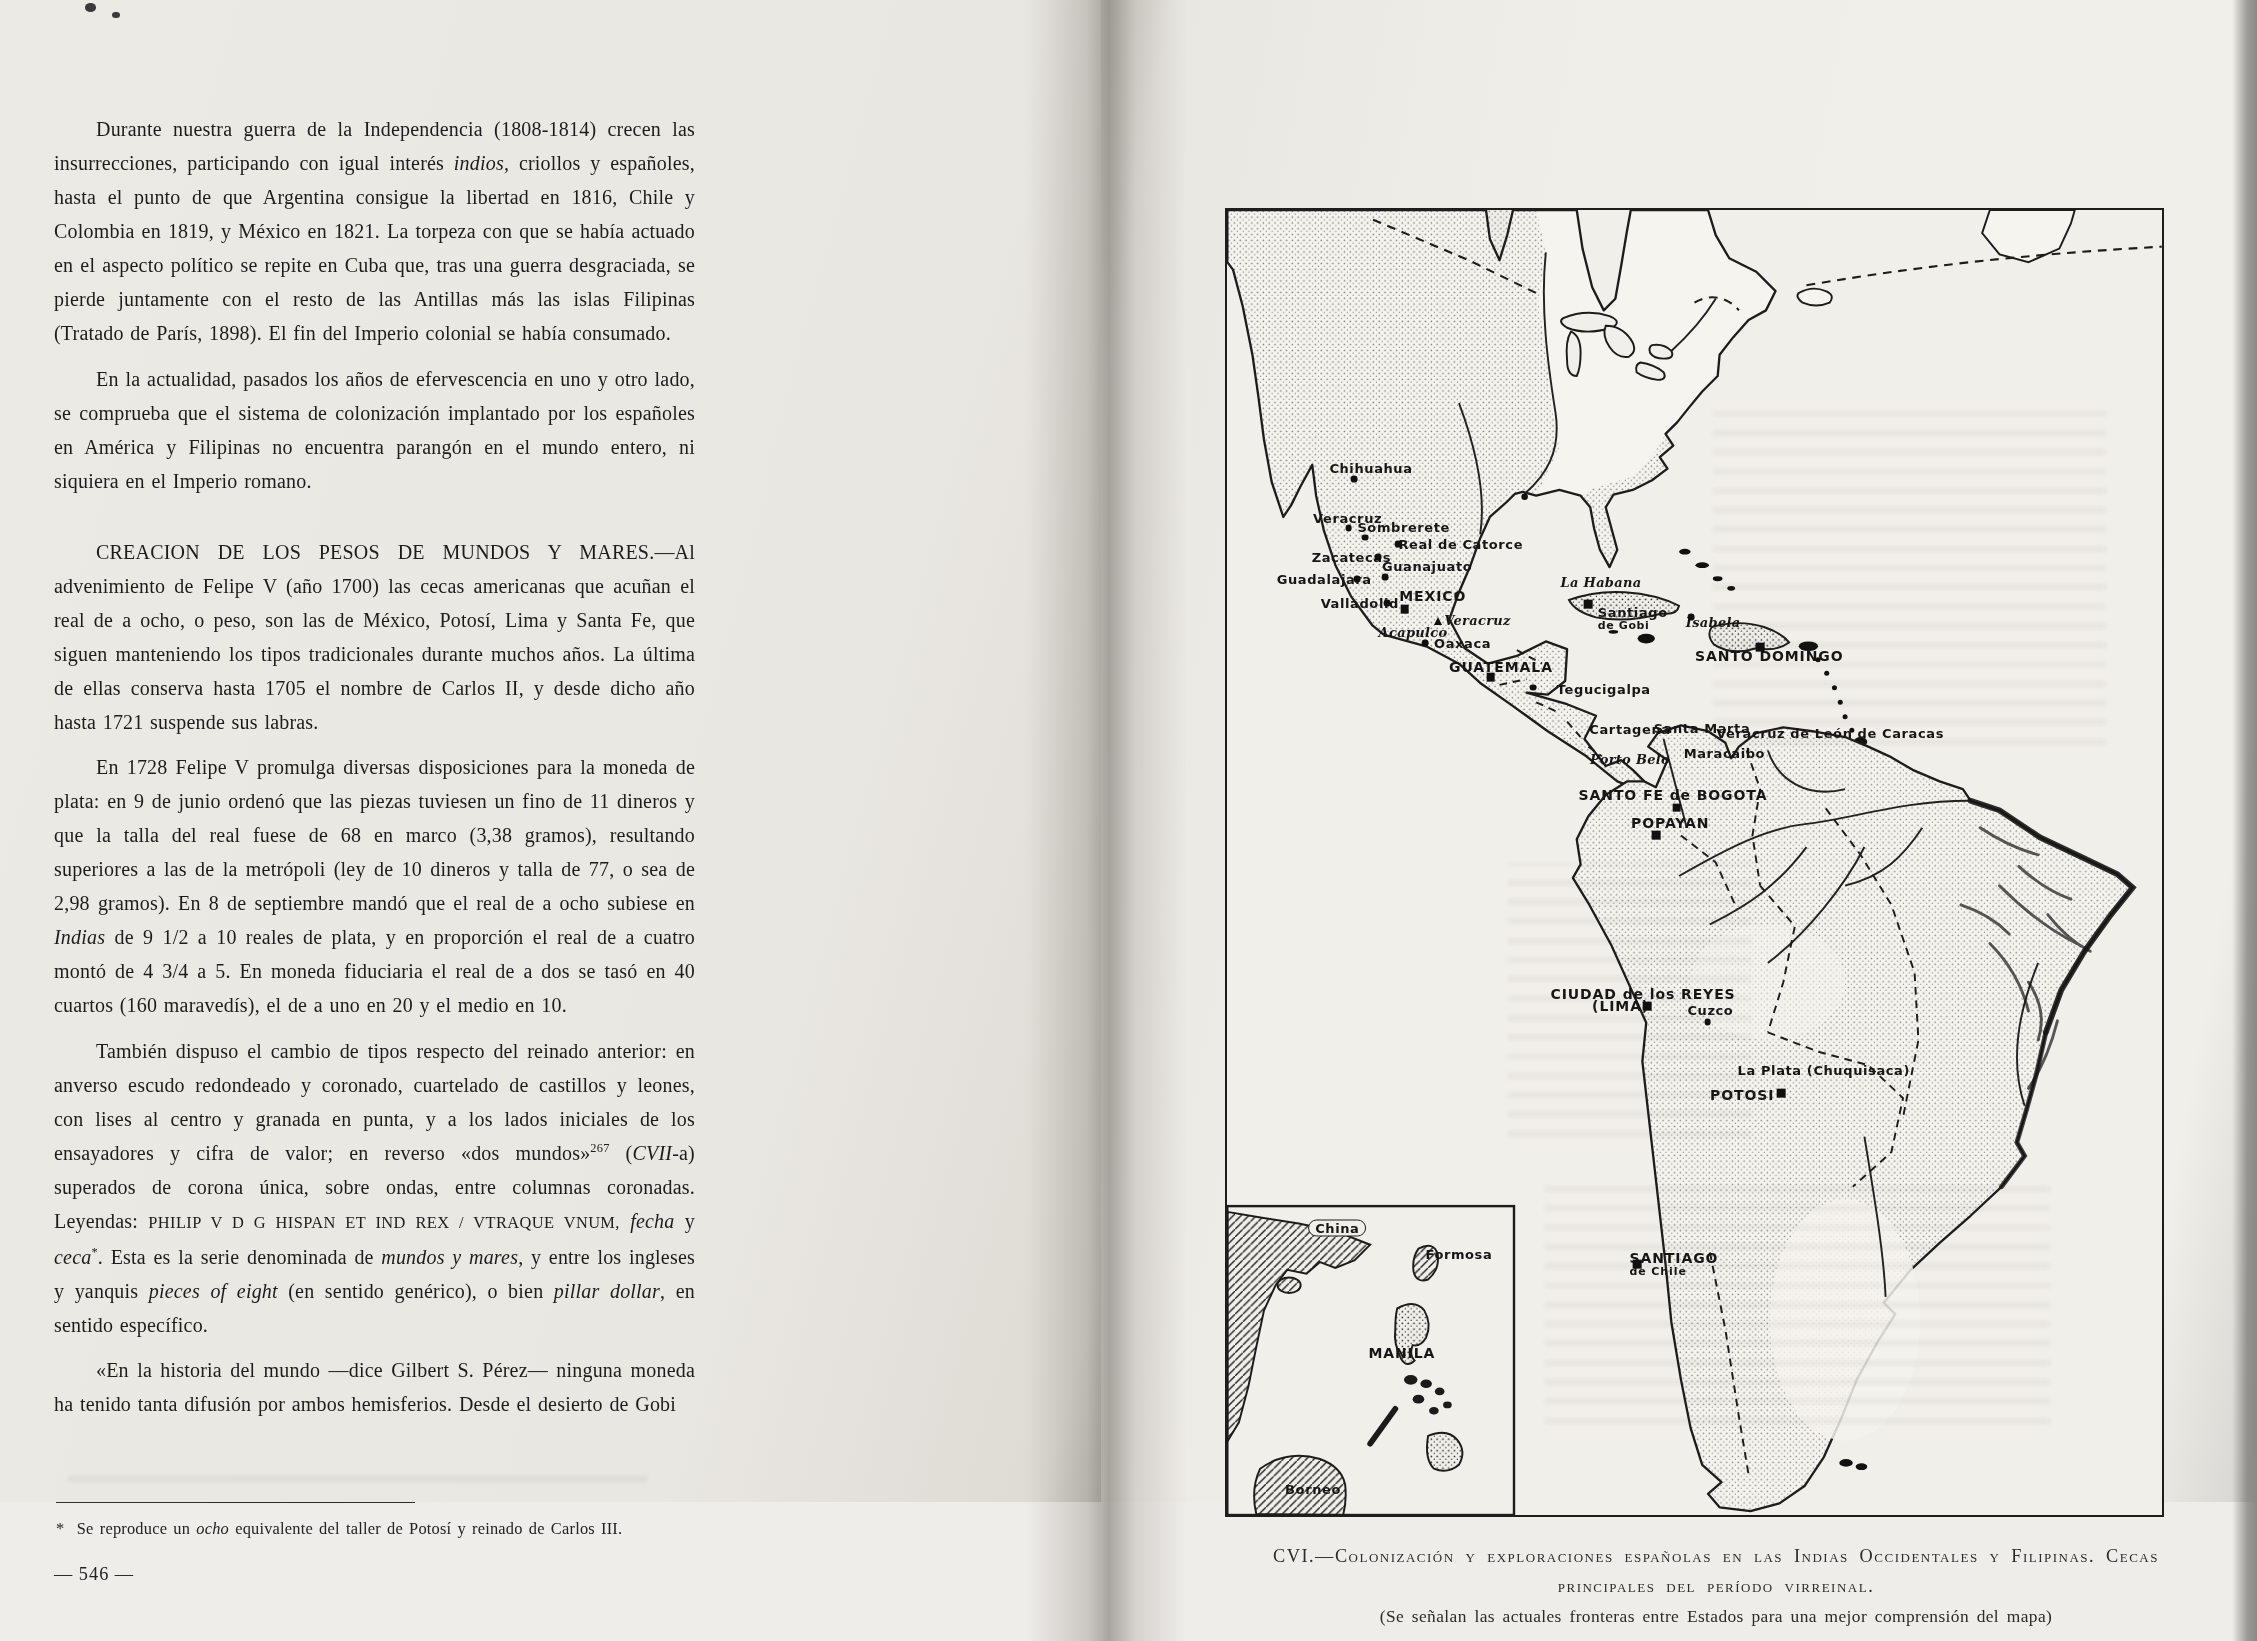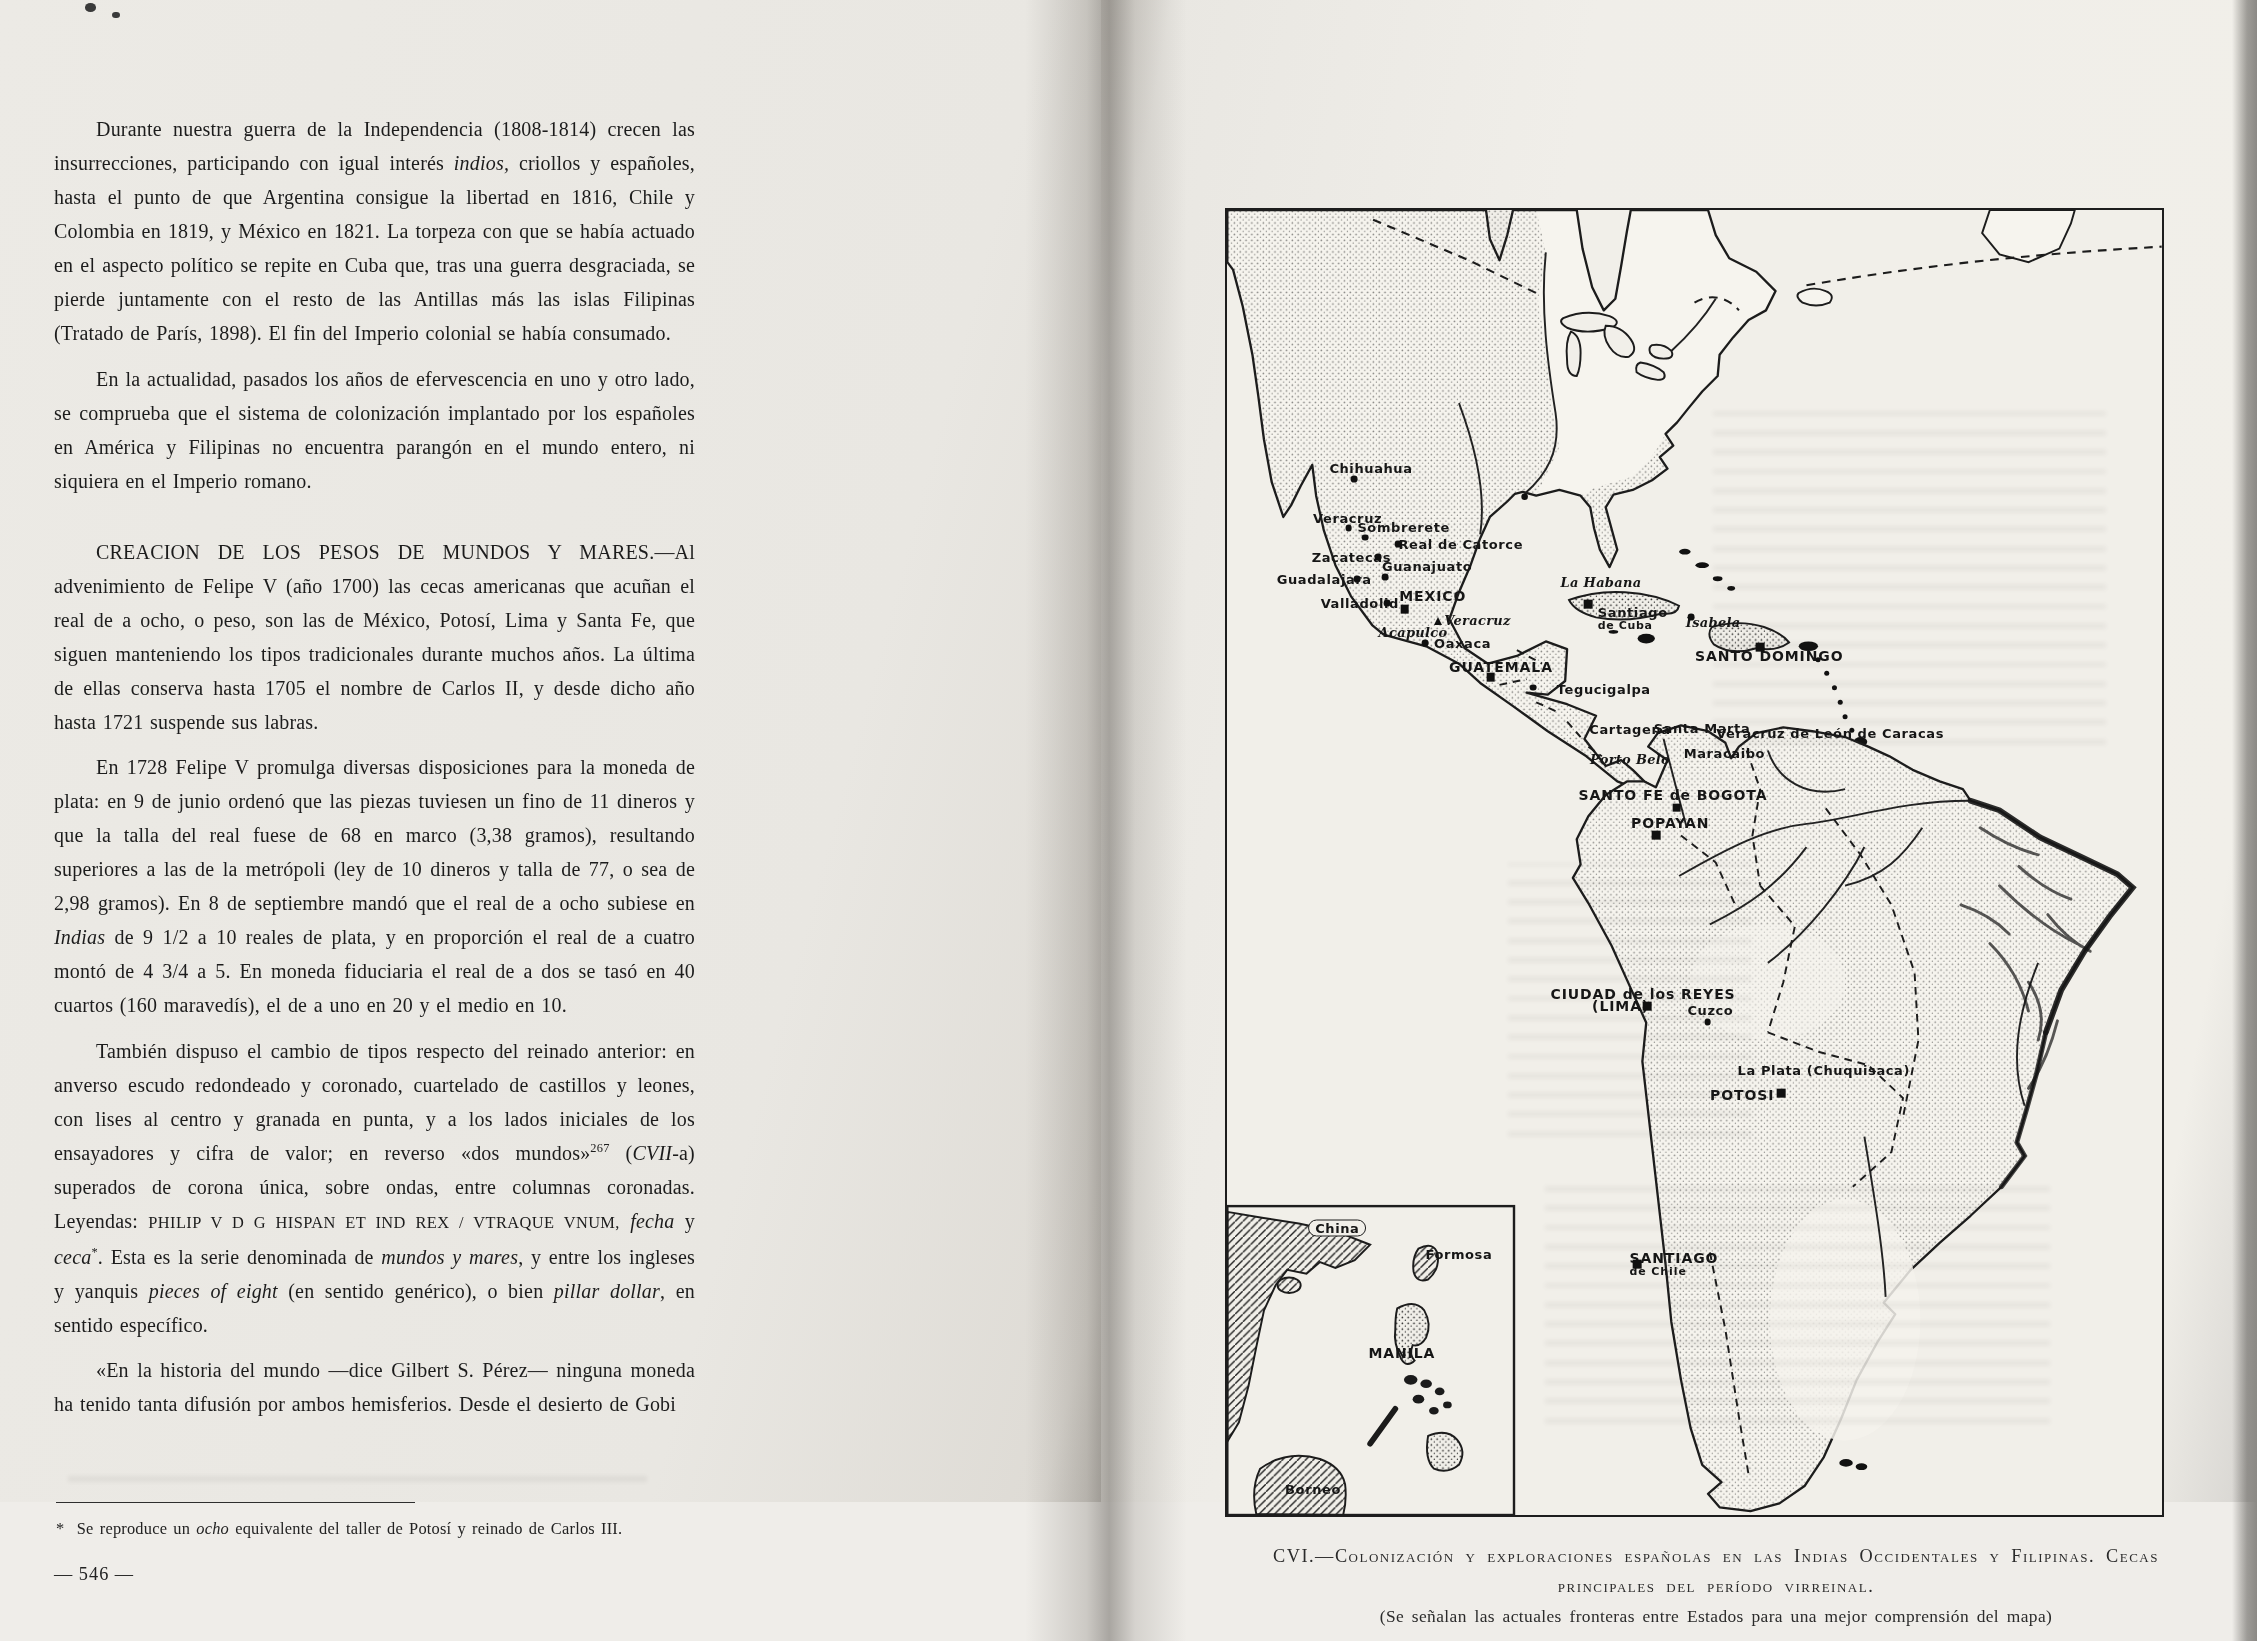--- a/index.html
+++ b/index.html
@@ -253,21 +253,21 @@
       <div class="mk mk-triangle" style="left: 22.6%; top: 31.5%;"></div>
       <div class="mlabel k-i" style="left: 19.9%; top: 32.3%;">Acapulco</div>
       <div class="mlabel k-t" style="left: 25.2%; top: 33.2%;">Oaxaca</div>
       <div class="mk mk-dot" style="left: 21.2%; top: 33.2%;"></div>
       <div class="mlabel k-c" style="left: 29.3%; top: 35%;">GUATEMALA</div>
       <div class="mk mk-square" style="left: 28.2%; top: 35.8%;"></div>
       <div class="mlabel k-t" style="left: 40.3%; top: 36.7%;">Tegucigalpa</div>
       <div class="mk mk-dot" style="left: 32.7%; top: 36.6%;"></div>
       <div class="mlabel k-i" style="left: 40%; top: 28.5%;">La Habana</div>
       <div class="mk mk-square" style="left: 38.6%; top: 30.2%;"></div>
-      <div class="mlabel k-t" style="left: 43.4%; top: 31.3%;">Santiago<div class="l2">de Cuba</div></div>
+      <div class="mlabel k-t" style="left: 43.4%; top: 31.3%;">Santiago<div class="l2">de Gobi</div></div>
       <div class="mlabel k-i" style="left: 52%; top: 31.6%;">Isabela</div>
       <div class="mk mk-dot" style="left: 49.6%; top: 31.2%;"></div>
       <div class="mlabel k-c" style="left: 58%; top: 34.2%;">SANTO DOMINGO</div>
       <div class="mk mk-square" style="left: 57%; top: 33.5%;"></div>
       <div class="mlabel k-t" style="left: 43.1%; top: 39.8%;">Cartagena</div>
       <div class="mlabel k-t" style="left: 50.8%; top: 39.7%;">Santa Marta</div>
       <div class="mlabel k-t" style="left: 64.5%; top: 40.1%;">Veracruz de León de Caracas</div>
       <div class="mlabel k-t" style="left: 53.2%; top: 41.6%;">Maracaibo</div>
       <div class="mlabel k-i" style="left: 43.1%; top: 42.1%;">Porto Belo</div>
       <div class="mlabel k-c" style="left: 47.7%; top: 44.8%;">SANTO FE de BOGOTA</div>

